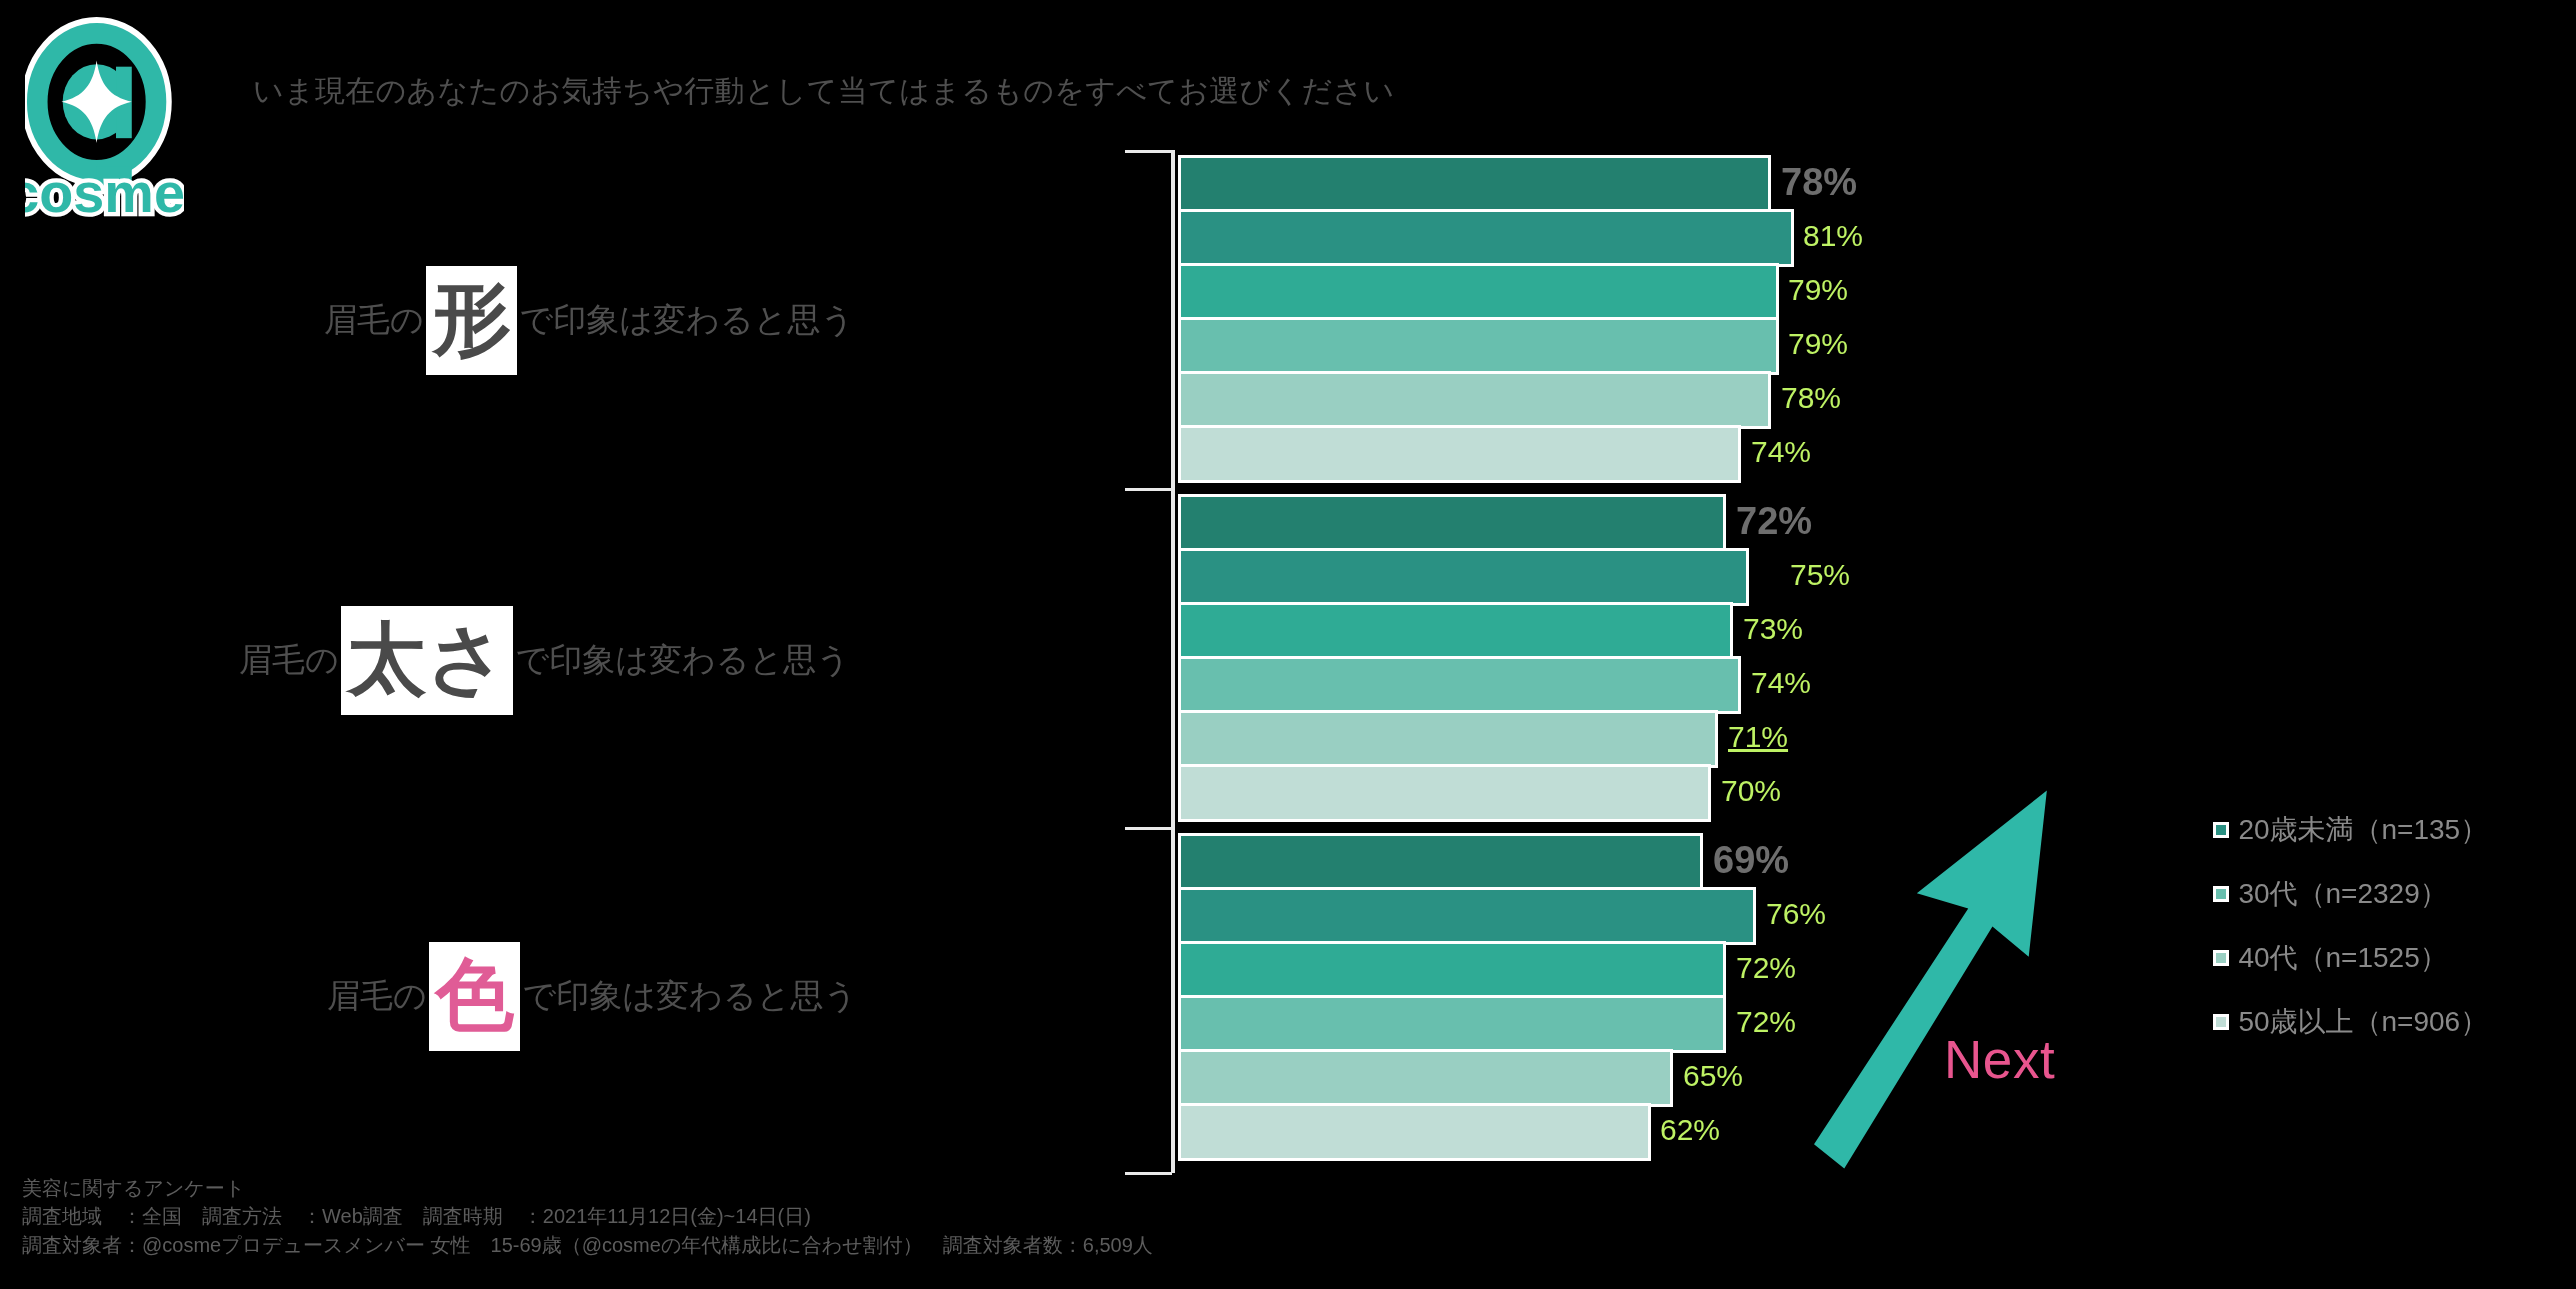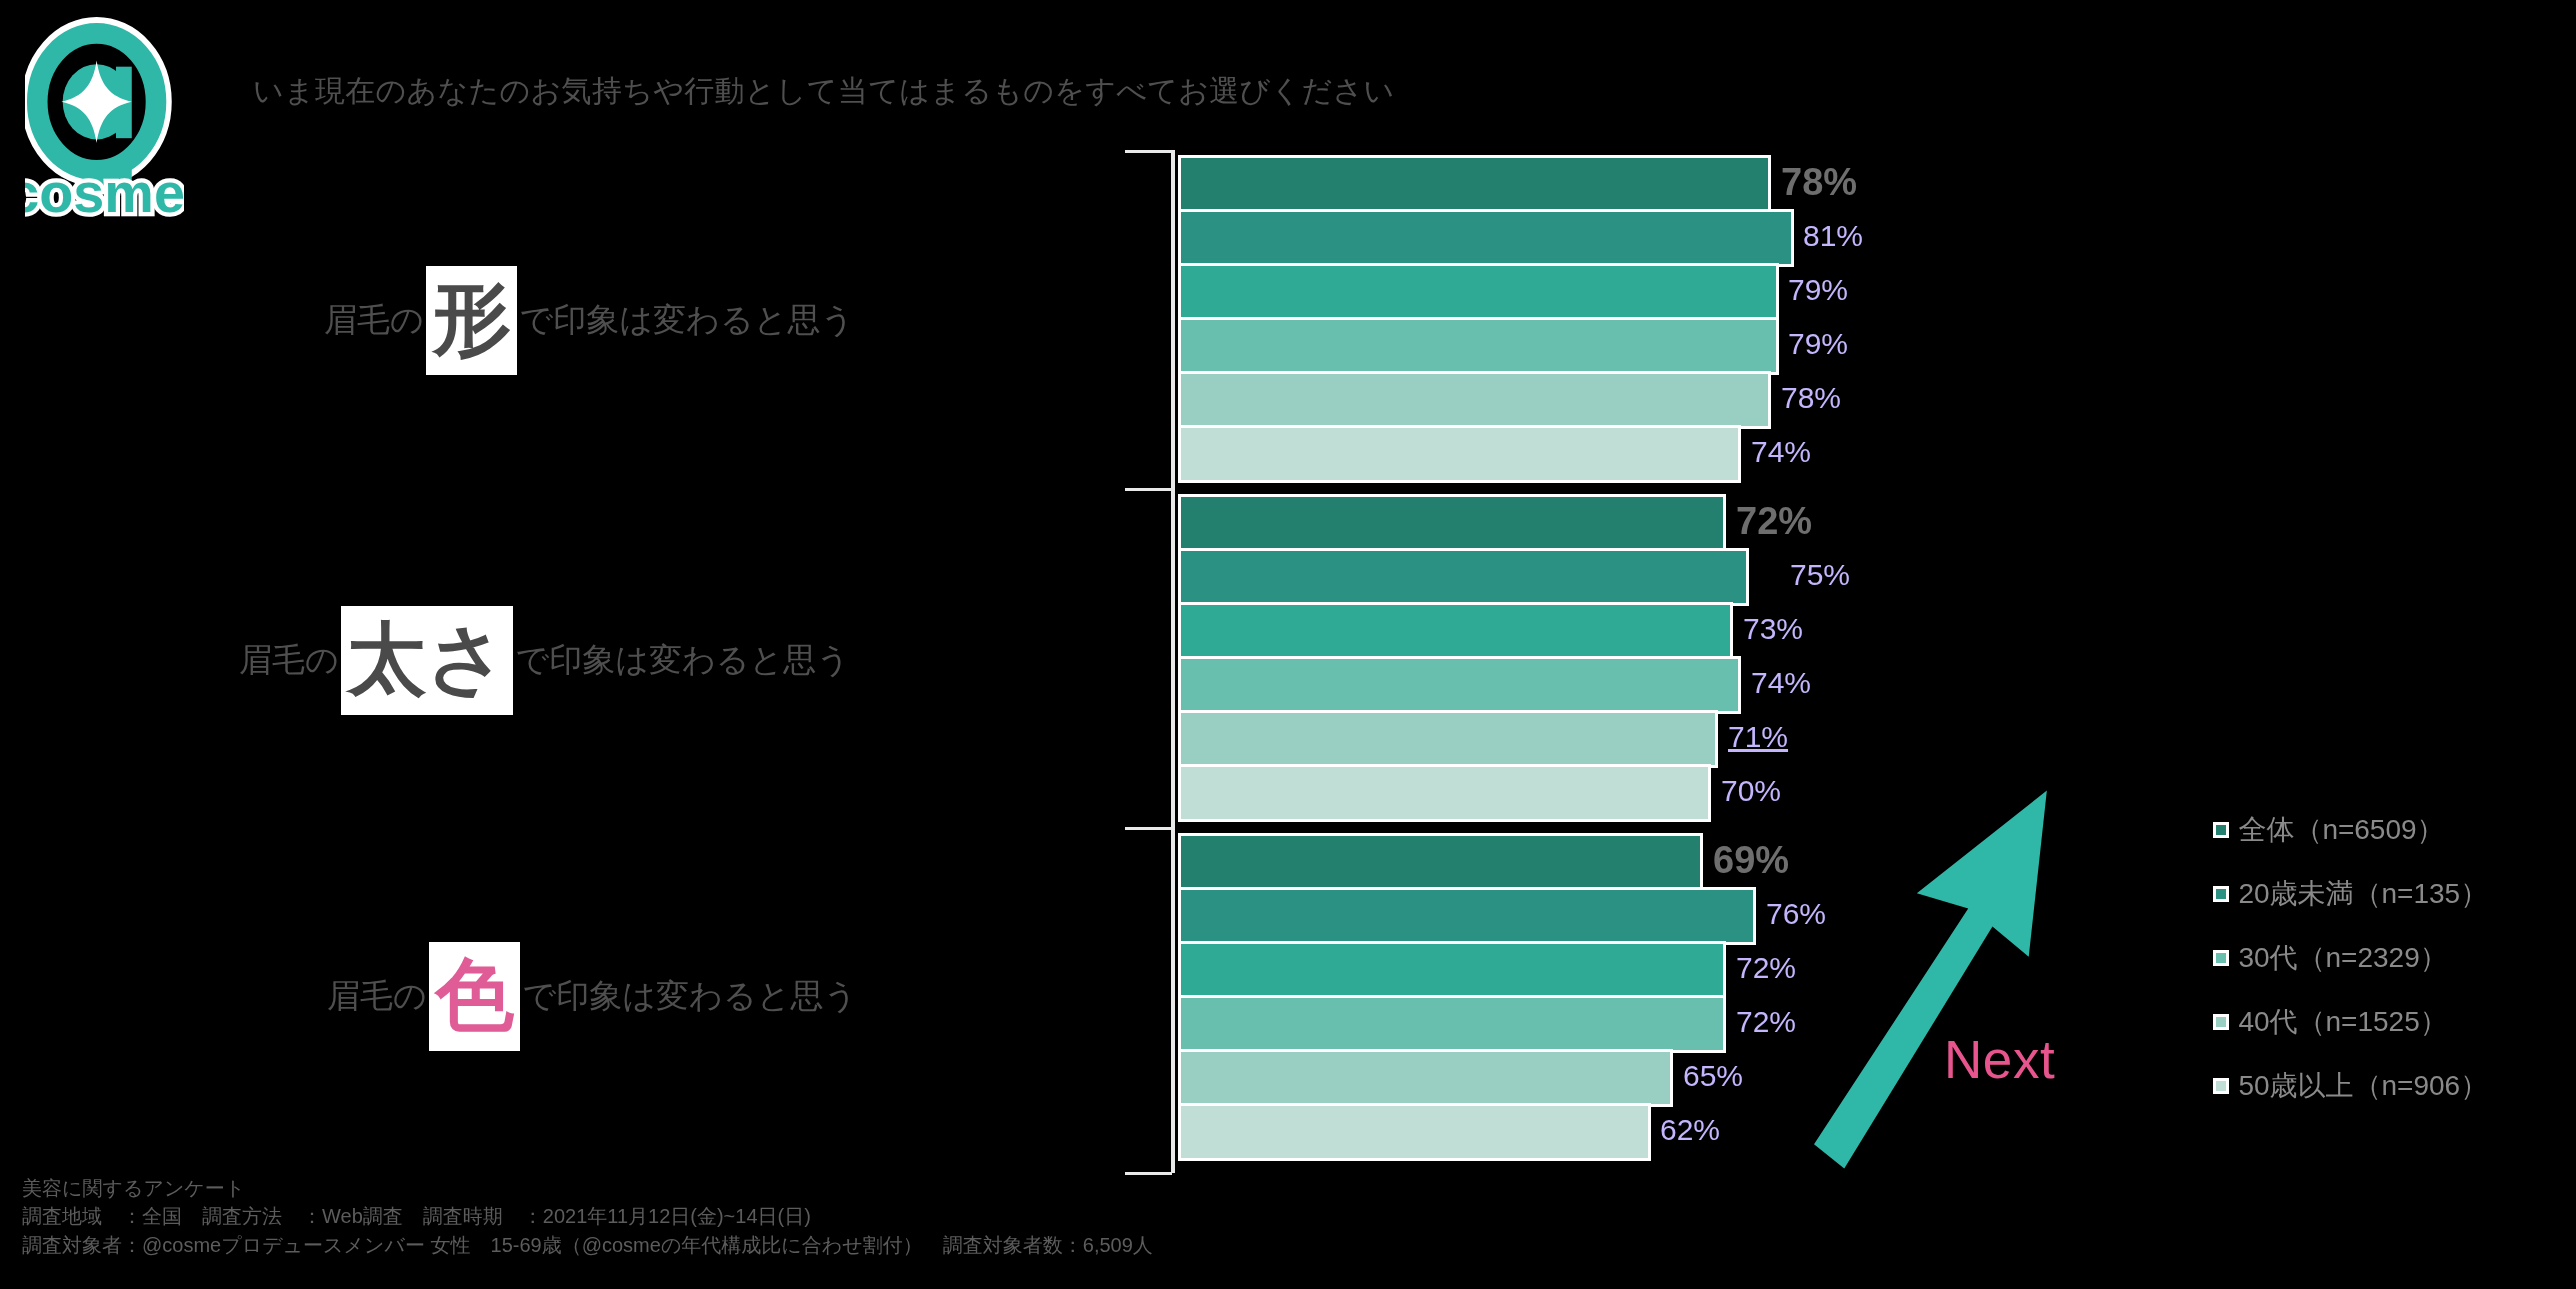--- a/index.html
+++ b/index.html
@@ -32,21 +32,21 @@
   }
 
   .group { position:absolute; left:1178px; }
   .bar-row { position:relative; height:54px; }
   .bar {
     position:absolute; left:0; top:0; height:52px;
     border:3px solid #ffffff; box-sizing:content-box;
   }
   .bar-val {
     position:absolute; top:50%; transform:translateY(-50%);
-    font-size:30px; color:#c4b5fd; white-space:nowrap;
+    font-size:30px; color:#bef264; white-space:nowrap;
   }
   .bar-row.primary .bar-val { font-size:38px; font-weight:bold; color:#6e6e6e; }
 
   
   .cat-label {
     position:absolute; font-size:33px; color:#4f4f4f; white-space:nowrap;
     display:flex; align-items:center;
   }
   .hl {
     background:#ffffff; color:#4a4a4a;
@@ -215,24 +215,20 @@
 
 <div id="next-arrow">
   <svg viewBox="0 0 420 640" xmlns="http://www.w3.org/2000/svg" aria-hidden="true">
     <path d="M55 640 L5 600 L260 210 L175 185 L390 15 L360 290 L300 240 Z" fill="#2fb8a8"></path>
   </svg>
 </div>
 <div id="next-text">Next</div>
 
 <div id="legend">
     <div class="legend-item">
-      <span class="legend-swatch" style="background: rgb(35, 128, 111);"></span>
-      <span>全体（n=6509）</span>
-    </div>
-    <div class="legend-item">
       <span class="legend-swatch" style="background: rgb(42, 145, 131);"></span>
       <span>20歳未満（n=135）</span>
     </div>
     <div class="legend-item">
       <span class="legend-swatch" style="background: rgb(104, 191, 174);"></span>
       <span>30代（n=2329）</span>
     </div>
     <div class="legend-item">
       <span class="legend-swatch" style="background: rgb(153, 207, 194);"></span>
       <span>40代（n=1525）</span>

